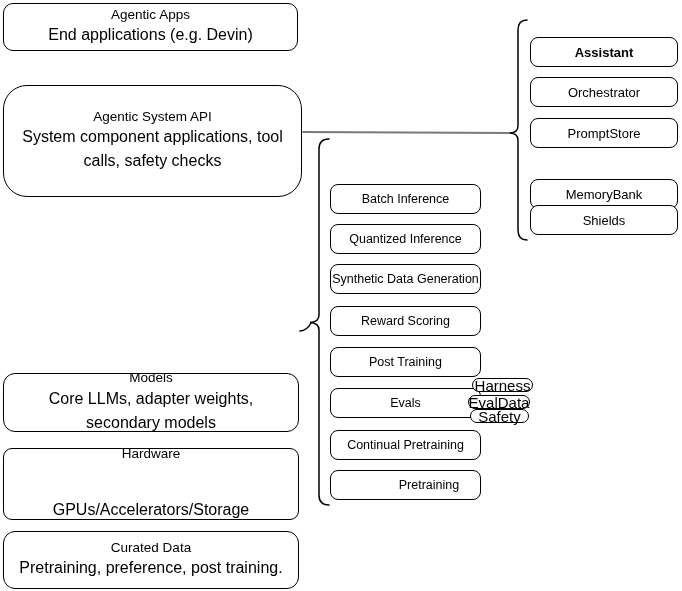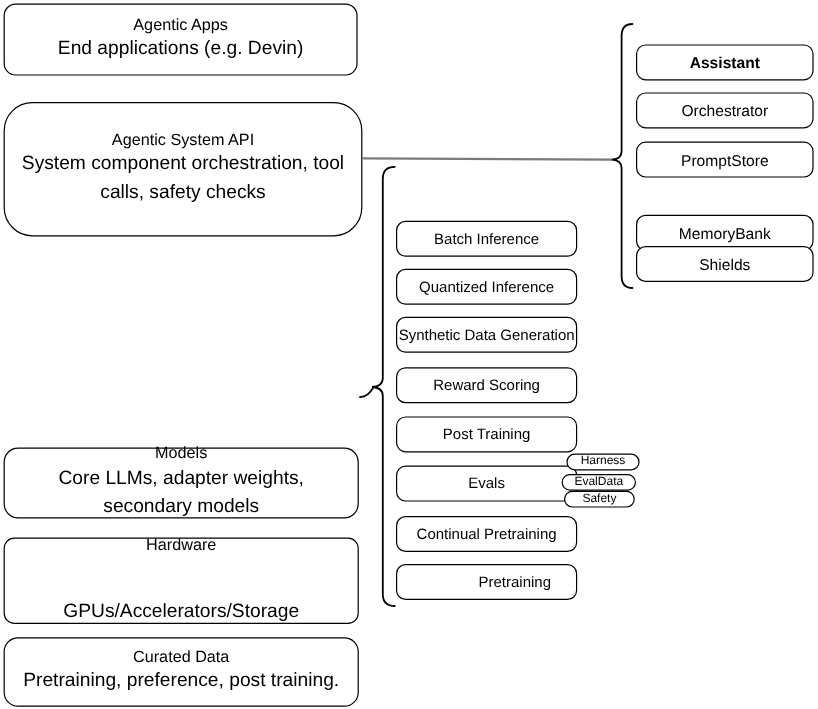--- a/index.html
+++ b/index.html
@@ -9,38 +9,38 @@
   }
   .box{
     position:absolute;box-sizing:border-box;background:#fff;border:1.5px solid #000;
     display:flex;flex-direction:column;align-items:center;justify-content:center;
     text-align:center;
   }
   .layer .title{font-size:13.5px;line-height:1.25;}
   .layer .subtitle{font-size:16px;line-height:1.5;}
   .layer{padding:0 14px;}
   
-  .l1{left:3px;top:3px;width:295px;height:60px;border-radius:10px;}
+  .l1{left:3px;top:3px;width:295px;height:48px;border-radius:10px;}
   .l2{left:3px;top:85px;width:299px;height:112px;border-radius:24px;}
   .l3{left:3px;top:223px;width:297px;height:120px;border-radius:24px;}
   .l4{left:3px;top:373px;width:296px;height:59px;border-radius:12px;}
   .l5{left:3px;top:448px;width:296px;height:72px;border-radius:9px;gap:36px;}
   .l6{left:3px;top:531px;width:296px;height:58px;border-radius:12px;}
   
   .mid{left:330px;width:151px;height:30px;border-radius:8px;font-size:12.5px;}
   .m0{top:144px;}.m1{top:184px;}.m2{top:224px;}.m3{top:264px;}.m4{top:306px;}
   .m5{top:347px;}.m6{top:388px;}.m7{top:430px;}.m8{top:470px;padding-left:47px;}
   
   .rb{left:530px;width:148px;height:30px;border-radius:8px;font-size:13px;}
   .r0{top:37px;font-weight:bold;}.r1{top:77px;}.r2{top:118px;}.r3{top:179px;}.r4{top:205px;}
   
   .oval{
     position:absolute;box-sizing:border-box;background:#fff;border:1.4px solid #000;
     border-radius:8px;display:flex;align-items:center;justify-content:center;
-    font-size:10px;line-height:1;z-index:3;
+    font-size:15px;line-height:1;z-index:3;
   }
   .o0{left:472px;top:378px;width:61px;height:14px;}
   .o1{left:468px;top:395px;width:62px;height:14px;}
   .o2{left:470px;top:409px;width:59px;height:14px;}
   #wires{position:absolute;left:0;top:0;width:682px;height:591px;z-index:0;}
   .box{z-index:1;}
 </style>
 </head>
 <body>
 
@@ -52,21 +52,21 @@
     <path d="M 300 331 Q 307 330.5 311 323" stroke="#000" stroke-width="1.5" fill="none" stroke-linecap="round"></path>
     <path d="M 329 139 Q 319 139 319 149 L 319 315 Q 319 322 310 322.5 Q 319 323 319 330 L 319 495 Q 319 505 329 505" stroke="#000" stroke-width="1.5" fill="none" stroke-linecap="round"></path>
   </svg>
 
   <div class="box layer l1">
     <div class="title">Agentic Apps</div>
     <div class="subtitle">End applications (e.g. Devin)</div>
   </div>
   <div class="box layer l2">
     <div class="title">Agentic System API</div>
-    <div class="subtitle">System component orchestration, tool calls, safety checks</div>
+    <div class="subtitle">System component applications, tool calls, safety checks</div>
   </div>
   <div class="box layer l4">
     <div class="title">Models</div>
     <div class="subtitle">Core LLMs, adapter weights, secondary models</div>
   </div>
   <div class="box layer l5">
     <div class="title">Hardware</div>
     <div class="subtitle">GPUs/Accelerators/Storage</div>
   </div>
   <div class="box layer l6">

